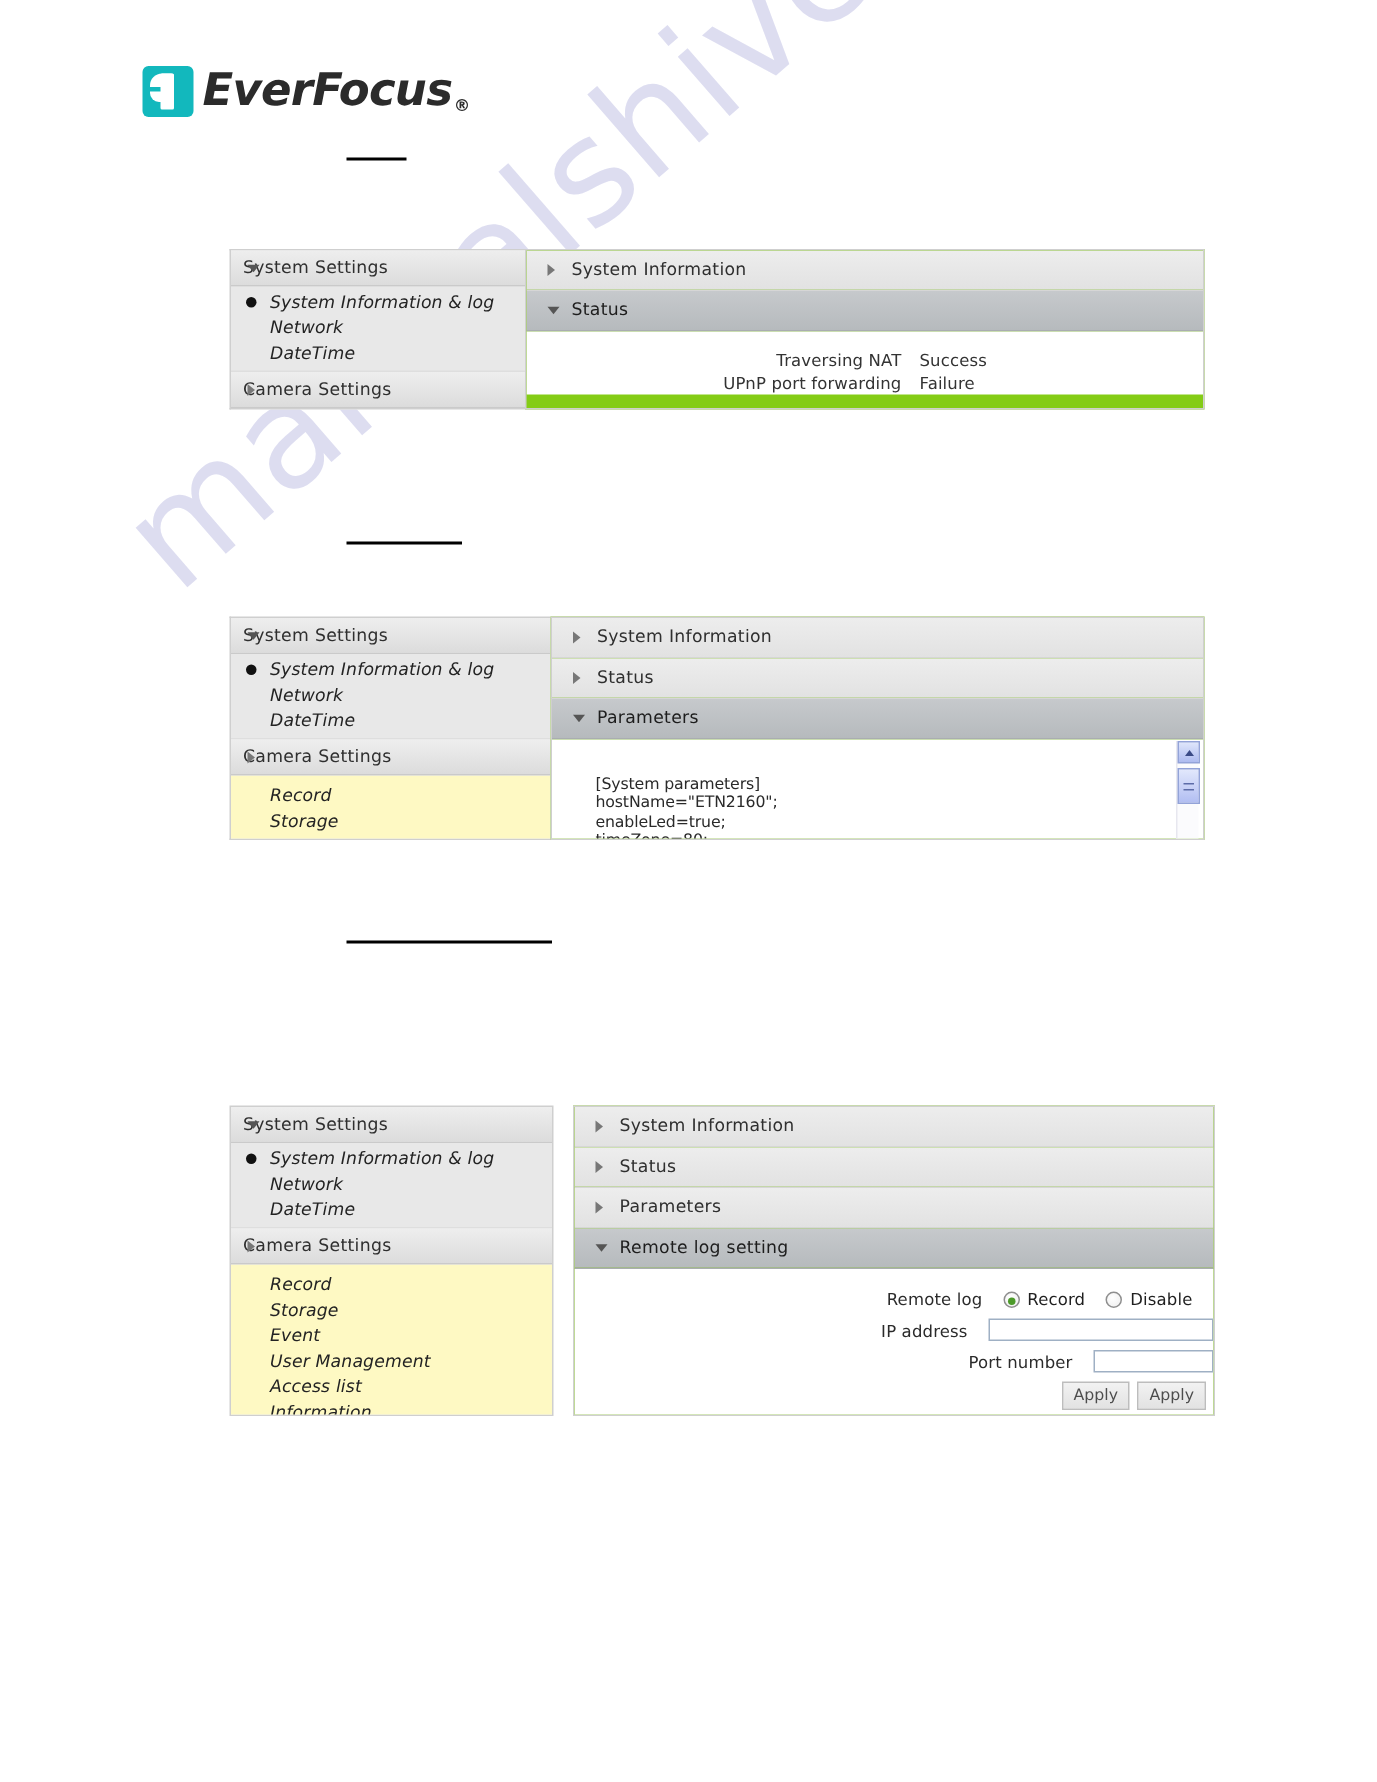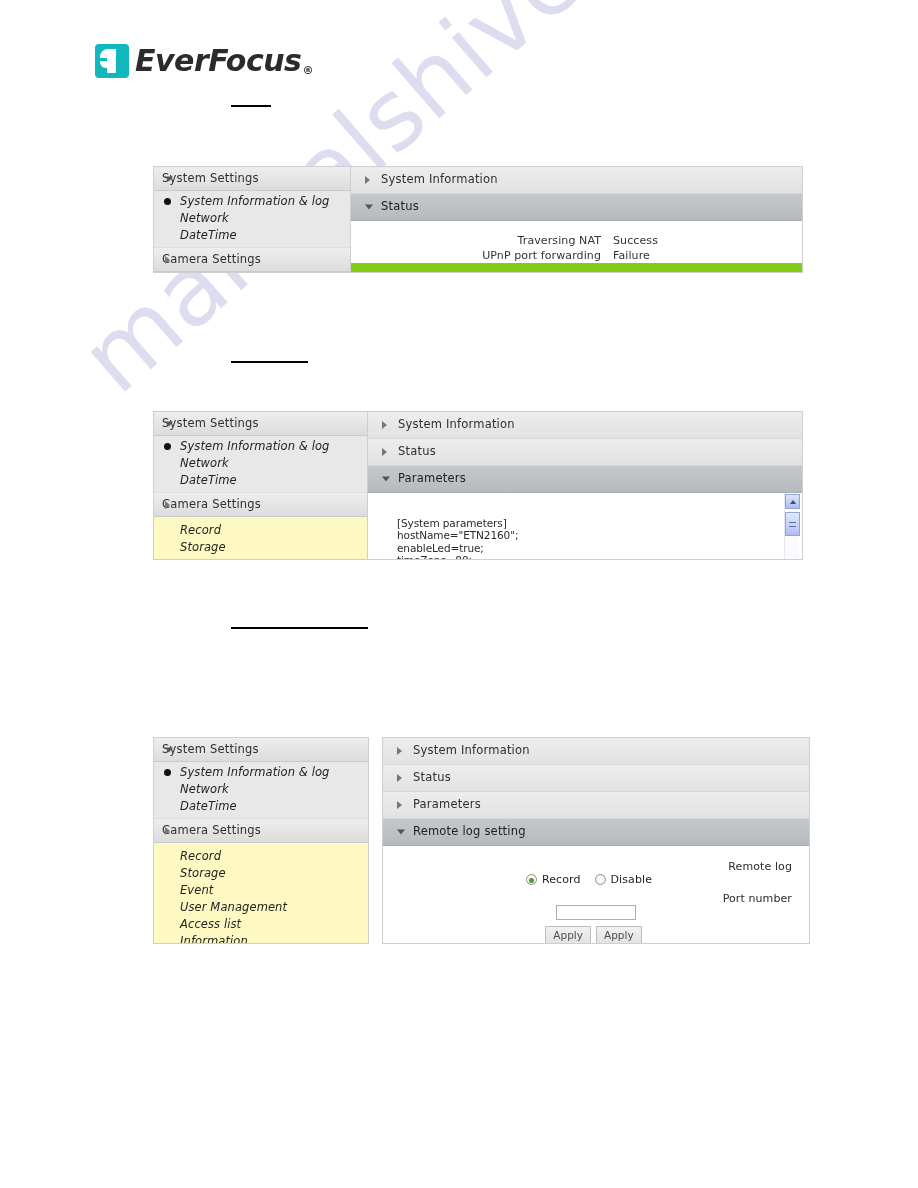--- a/index.html
+++ b/index.html
@@ -226,21 +226,21 @@
     display: flex; align-items: center; justify-content: center;
   }
   .vs-thumb .grip {
     width: 7px; height: 5px;
     border-top: 1px solid #5d6ca8;
     border-bottom: 1px solid #5d6ca8;
   }
 
   
   .form { padding: 14px 0 10px 0; }
-  .frow { display: flex; align-items: center; margin-bottom: 6px; flex-direction: column; }
+  .frow { display: flex; align-items: flex-end; margin-bottom: 6px; }
   .flabel {
     width: 420px; text-align: right; padding-right: 14px;
     font-size: 11px; color: #2b2b2b; letter-spacing: .1px;
   }
   .fctl { display: flex; align-items: center; }
   .radio {
     width: 11px; height: 11px; border-radius: 50%;
     border: 1px solid #8f8f8f;
     background: radial-gradient(circle at 40% 35%, #ffffff 0%, #ededed 100%);
     display: inline-block; position: relative;
@@ -482,20 +482,26 @@
       <div class="frow">
         <div class="flabel">Remote log</div>
         <div class="fctl">
           <span class="radio on"></span>
           <span class="rlabel">Record</span>
           <span class="radio"></span>
           <span class="rlabel">Disable</span>
         </div>
       </div>
       <div class="frow">
+        <div class="flabel">IP address</div>
+        <div class="fctl">
+          <input class="tinput ip" type="text" value="" style="">
+        </div>
+      </div>
+      <div class="frow">
         <div class="flabel">Port number</div>
         <div class="fctl">
           <input class="tinput port" type="text" value="" style="">
         </div>
       </div>
       <div class="frow" style="margin-top:2px;">
         <div class="flabel"></div>
         <div class="fctl btnrow">
           <button class="btn">Apply</button>
           <button class="btn">Apply</button>

